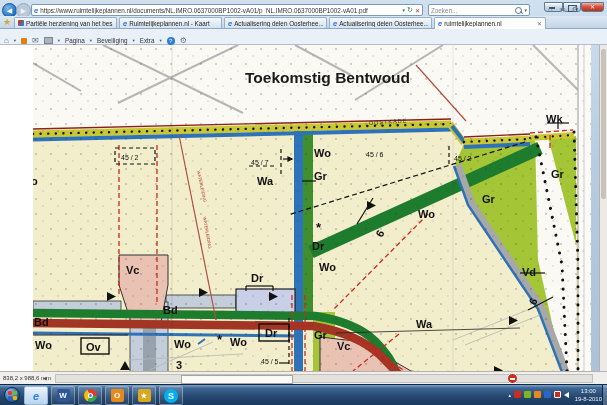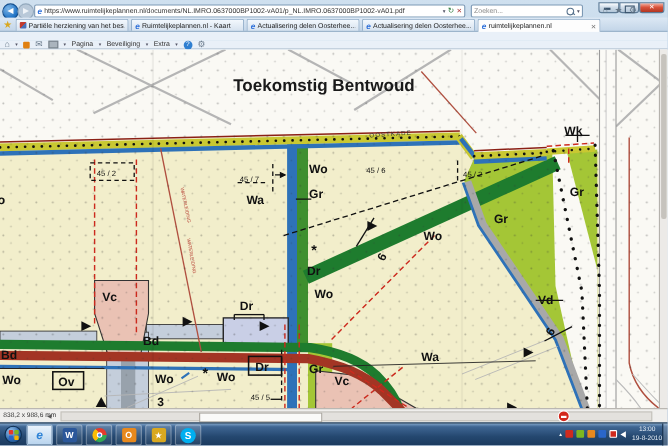--- a/index.html
+++ b/index.html
@@ -36,21 +36,21 @@
   #cmdrow{position:absolute;left:0;top:37px;width:607px;height:8px;background:#e9f0f8;border-bottom:1px solid #aebfd0;
     display:flex;align-items:center;gap:5px;padding-left:4px;box-sizing:border-box;}
   #cmdrow .lbl{font-size:6.3px;color:#333;}
   #cmdrow .car{font-size:4.5px;color:#556;}
   .ico8{font-size:8px;color:#667788;line-height:8px;}
   .feedico{width:6px;height:6px;background:#e08010;border-radius:1px;flex:none;}
   .printico{width:7px;height:5px;background:#aab4bd;border:1px solid #78838c;flex:none;}
   .helpico{width:8px;height:8px;border-radius:50%;background:#2f7fd1;color:#fff;font-size:6px;
     text-align:center;line-height:8px;flex:none;}
   
-  #viewport{position:absolute;left:0;top:45px;width:607px;height:326px;background:#fff;overflow:hidden;}
+  #viewport{position:absolute;left:0;top:45px;width:558px;height:326px;background:#fff;overflow:hidden;padding-left:33px;}
   svg{display:block;font-family:"Liberation Sans",sans-serif;}
   .ml{font-weight:bold;font-size:11px;fill:#111;}
   .mc{font-size:7px;fill:#111;}
   .ms{font-size:5.5px;fill:#333;letter-spacing:1px;}
   .ast{font-size:13px;font-weight:bold;fill:#111;}
   #vscroll{position:absolute;right:0;top:45px;width:8px;height:326px;background:#eceae7;border-left:1px solid #b5b2ac;box-sizing:border-box;}
   #vthumb{position:absolute;left:1px;top:4px;width:5px;height:150px;background:#c6c3bd;border-radius:2px;}
   #hscrollrow{position:absolute;left:0;top:371px;width:607px;height:13px;background:#f0efed;border-top:1px solid #b5b2ac;box-sizing:border-box;}
   #status{position:absolute;left:3px;top:3px;font-size:6px;color:#333;}
   #htrack{position:absolute;left:55px;right:14px;top:2px;height:9px;background:#e3e1dd;border:1px solid #c4c1bb;box-sizing:border-box;}

